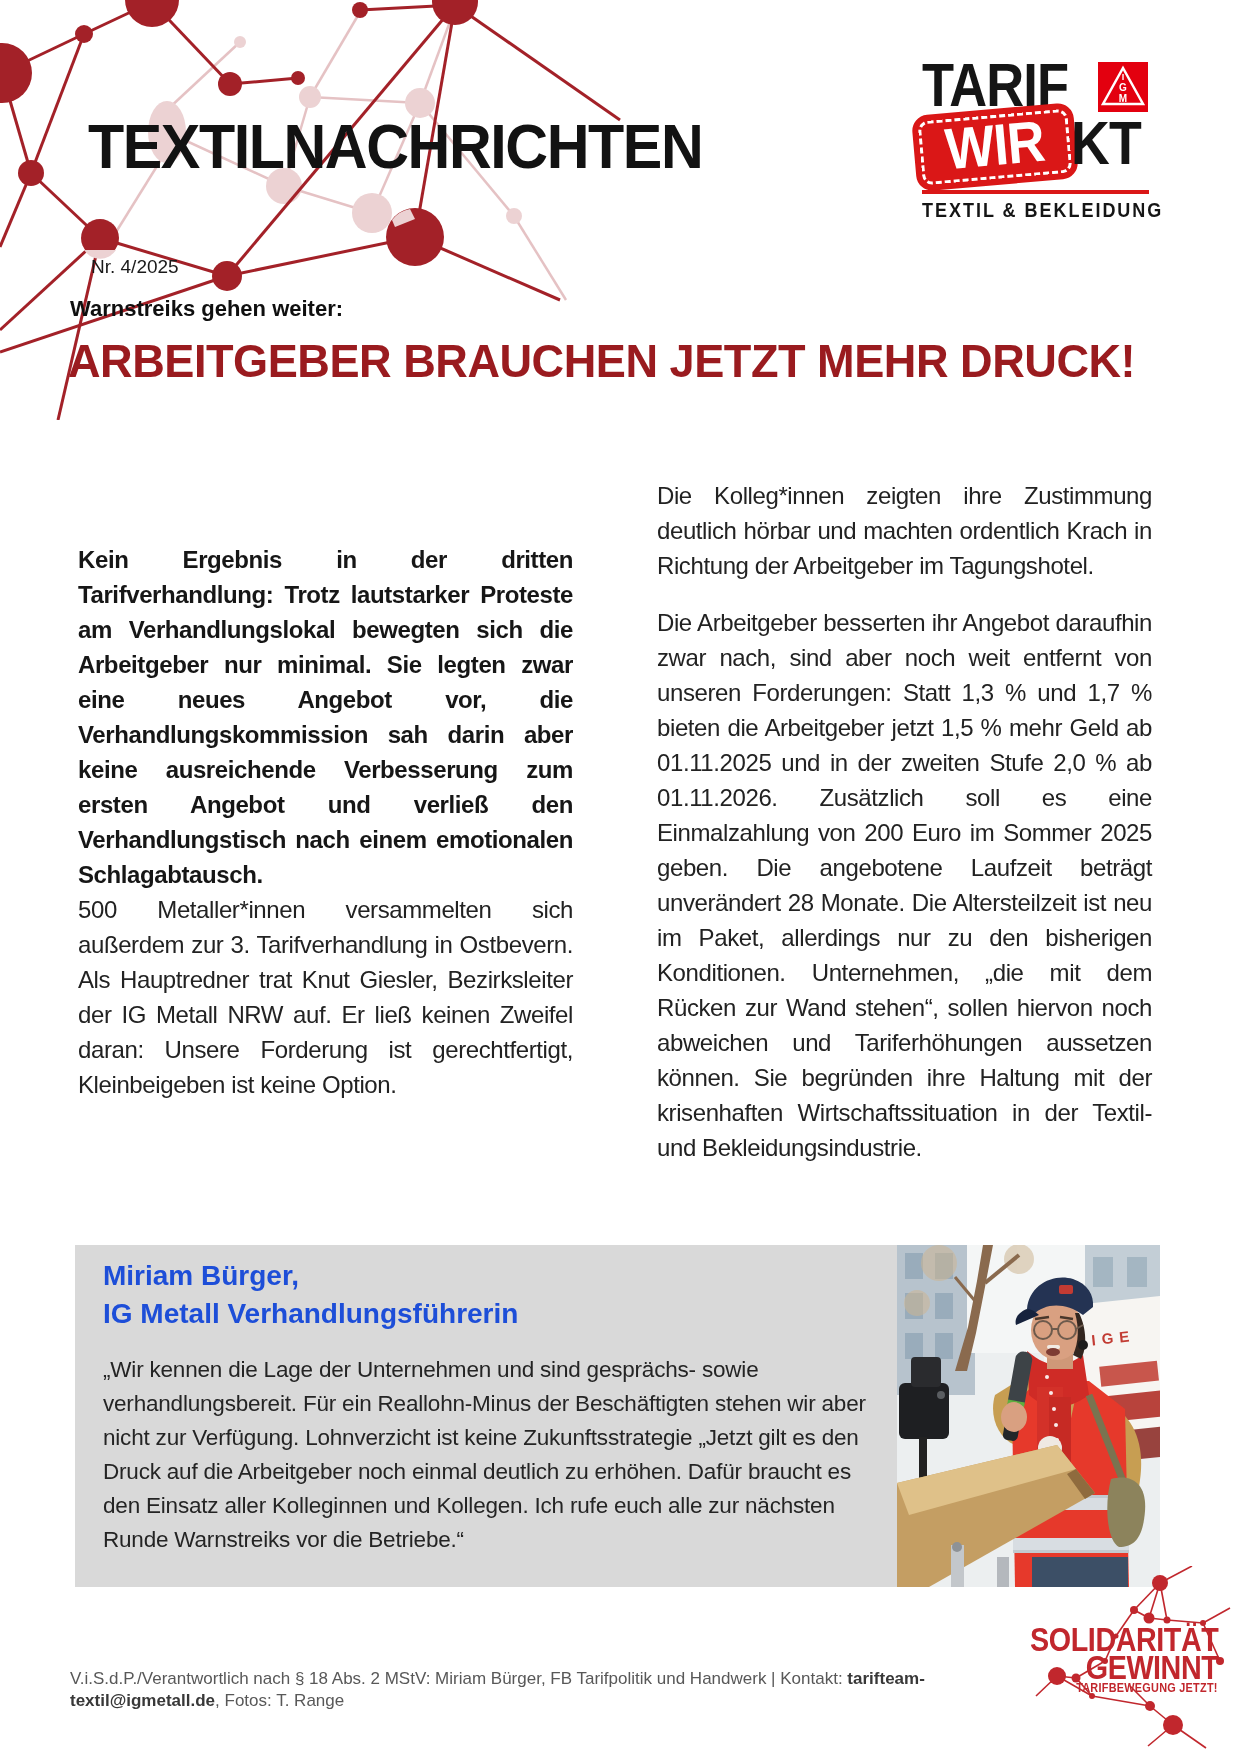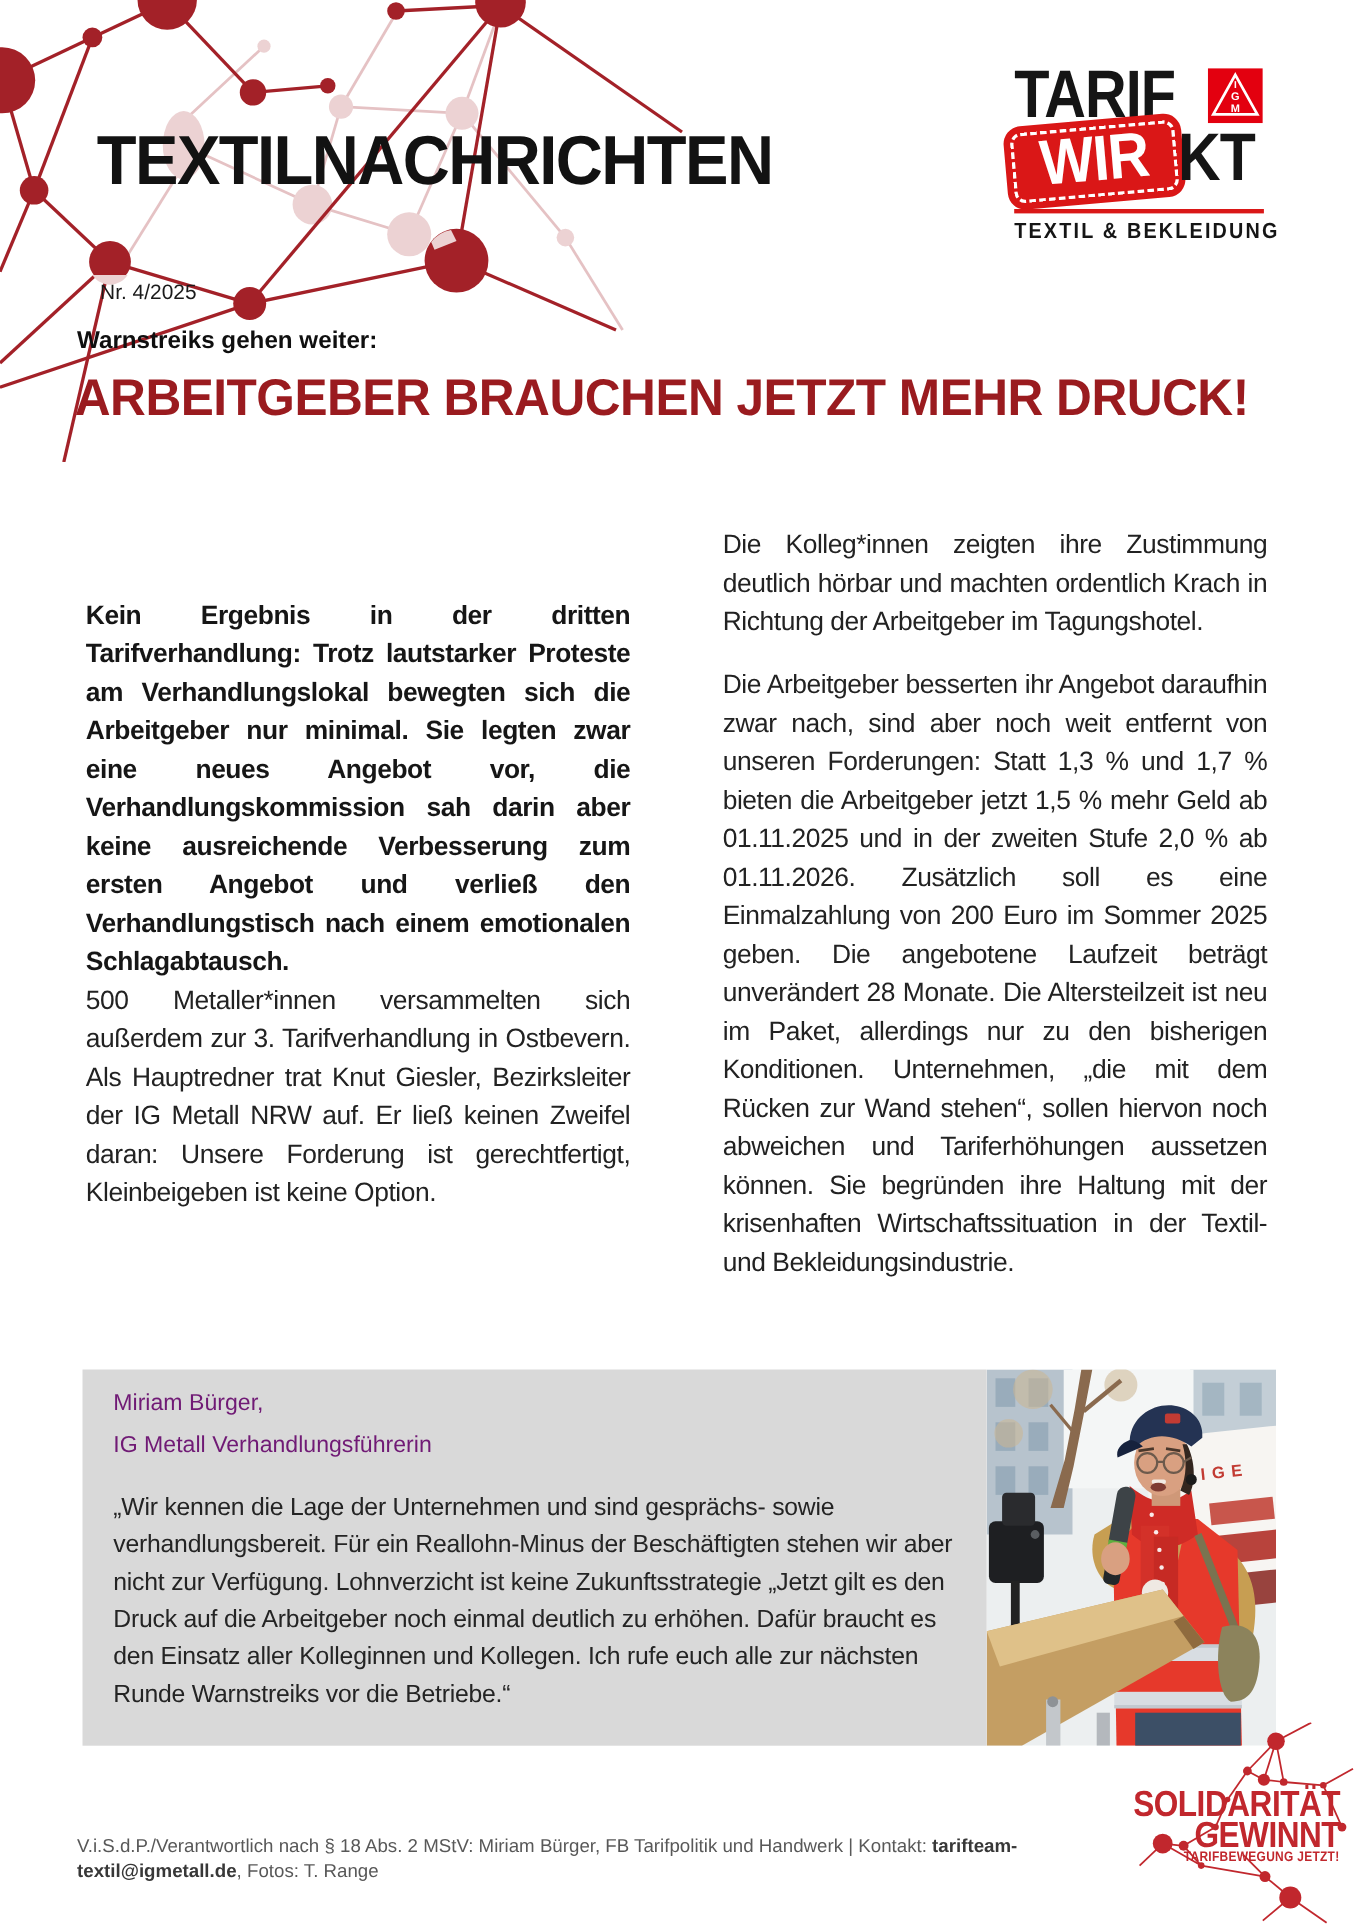--- a/index.html
+++ b/index.html
@@ -37,21 +37,21 @@
   
   .columns{position:absolute;left:78px;top:478px;width:1074px;display:flex;gap:84px;z-index:2;align-items:center;}
   .col{width:495px;font-size:24px;line-height:35px;text-align:justify;color:#222;
         letter-spacing:-0.4px;}
   .col p{margin:0;}
   .col p.lead{font-weight:700;color:#161616;}
   .col p.gap{margin-top:22px;}
 
   
   .quote-box{position:absolute;left:75px;top:1245px;width:822px;height:342px;background:#d9d9d9;z-index:2;}
-  .qname{position:absolute;left:28px;top:12px;font-size:21px;font-weight:400;line-height:38px;color:#701a75;}
+  .qname{position:absolute;left:28px;top:12px;font-size:28px;font-weight:700;line-height:38px;color:#1d4ed8;}
   .qtext{position:absolute;left:28px;top:108px;width:768px;font-size:22.5px;line-height:34px;
         color:#242424;letter-spacing:-0.2px;}
 
   
   .photo{position:absolute;left:897px;top:1245px;width:263px;height:342px;z-index:2;overflow:hidden;}
 
   
   .sol-svg{position:absolute;left:1030px;top:1566px;width:210px;height:187px;z-index:3;}
   .sol-line{position:absolute;right:22px;white-space:nowrap;color:#c1272d;z-index:4;
         transform:scaleX(.87);transform-origin:right top;}

